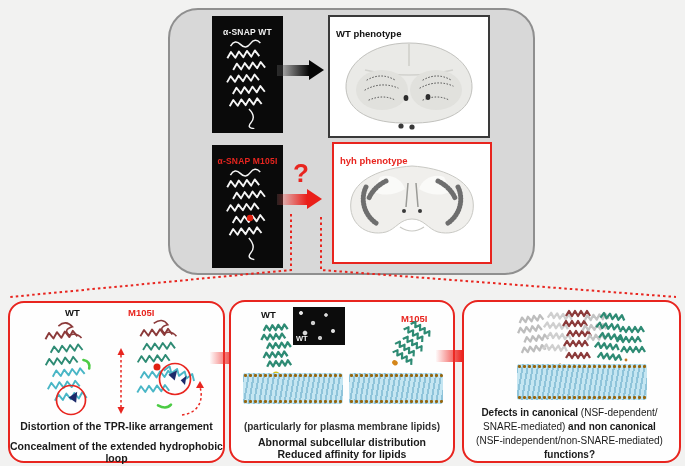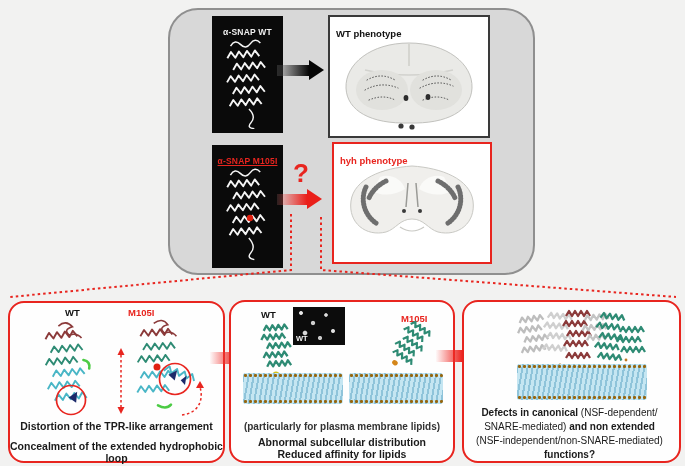--- a/index.html
+++ b/index.html
@@ -4,21 +4,21 @@
 <style>
   html,body{margin:0;padding:0;}
   .stage{position:relative;width:685px;height:466px;background:#f2f2f1;overflow:hidden;
          font-family:"Liberation Sans",sans-serif;color:#111;}
   .abs{position:absolute;}
   
   .top-box{left:168px;top:8px;width:363px;height:263px;background:#d8d8d8;
            border:2px solid #8f8f8f;border-radius:30px;}
   .black-panel{background:#0a0a0a;}
   .bp-label{display:block;text-align:center;padding-top:11px;font-size:8.5px;font-weight:bold;color:#efefef;letter-spacing:.2px;}
-  .bp-label.red{color:#e8251f;text-decoration:underline;}
+  .bp-label.red{color:#e8251f;}
   .pheno-box{background:#ffffff;}
   .wt-pheno{border:2px solid #3a3a3a;}
   .hyh-pheno{border:2px solid #e8251f;}
   .pheno-title{position:absolute;left:6px;top:11px;font-size:9.5px;font-weight:bold;color:#111;}
   .pheno-title.red{color:#e8251f;}
   .hyh-caption{position:absolute;left:0;right:0;bottom:3px;text-align:center;font-size:8px;color:#222;}
   .qmark{font-size:26px;font-weight:bold;color:#e8251f;line-height:1;}
   
   .flow-arrow{position:absolute;display:flex;align-items:center;}
   .flow-arrow .shaft{height:11px;}
@@ -297,17 +297,17 @@
           <use href="#zt" x="118" y="24"></use>
           <use href="#zt" x="115" y="34"></use>
           <use href="#zt" x="119" y="44"></use>
         </g>
       <circle cx="58" cy="57" r="1.4" fill="#c07820"></circle>
         <circle cx="96" cy="58" r="1.4" fill="#c07820"></circle>
       <circle cx="124" cy="52" r="1.4" fill="#c07820"></circle>
     </svg>
     <div class="membrane" style="left:53px;top:62px;width:130px;height:36px;"></div>
     <div class="p3text" style="left:6px;top:104px;width:199px;">
-      <span class="b">Defects in canonical</span><span> (NSF-dependent/ SNARE-mediated) </span><span class="b">and non extended</span><span> (NSF-independent/non-SNARE-mediated) </span><span class="b">functions?</span>
+      <span class="b">Defects in canonical</span><span> (NSF-dependent/ SNARE-mediated) </span><span class="b">and non canonical</span><span> (NSF-independent/non-SNARE-mediated) </span><span class="b">functions?</span>
     </div>
   </div>
 
 </div>
 
 </body></html>

